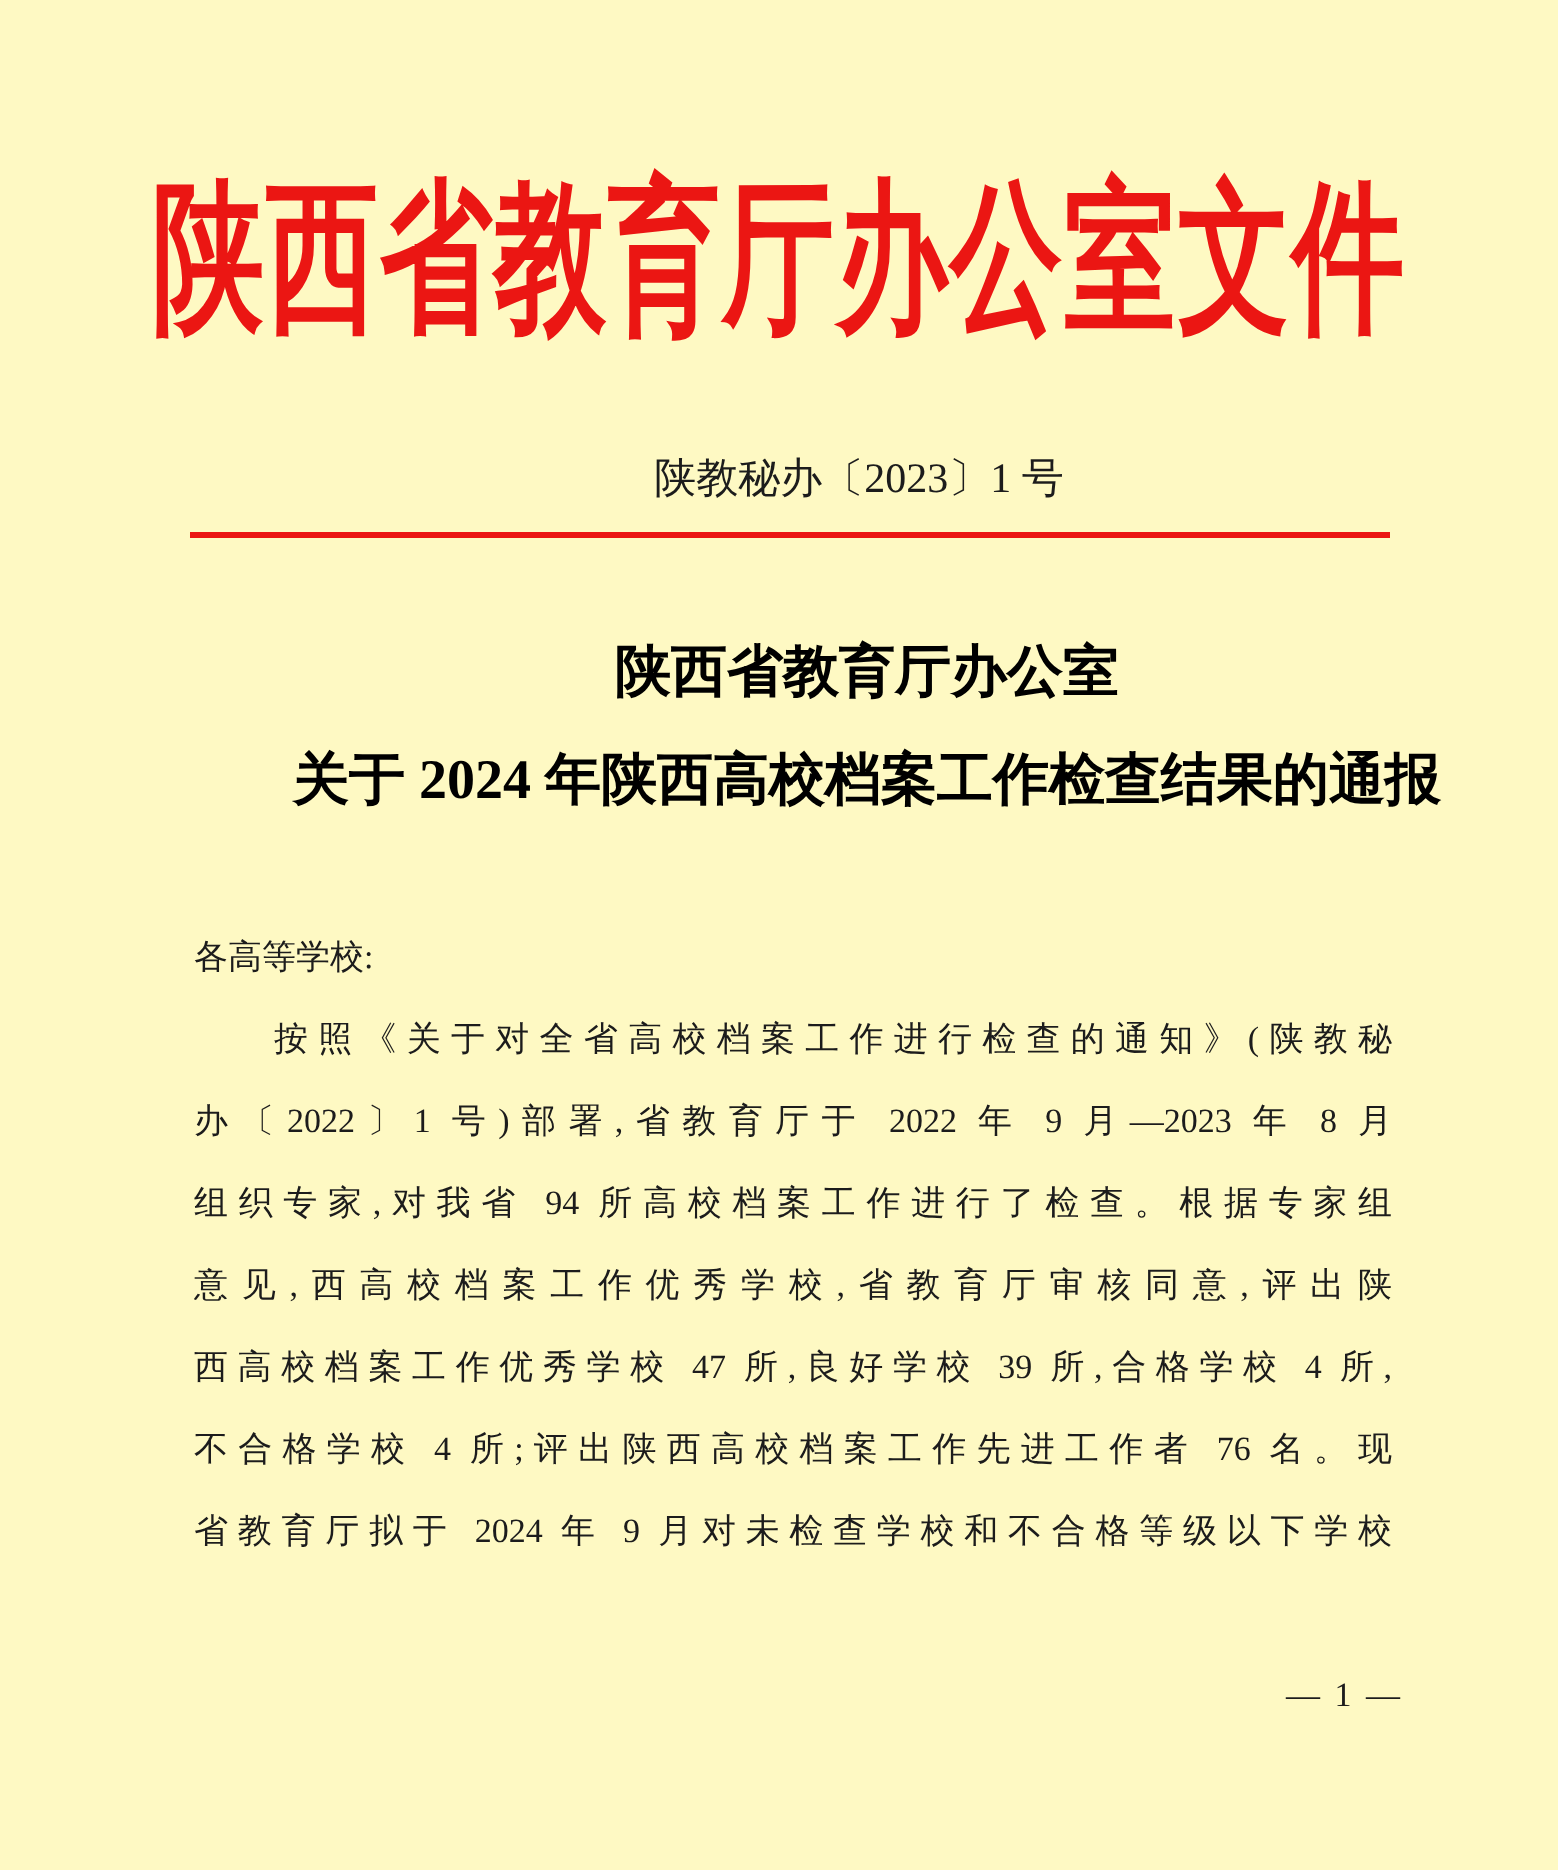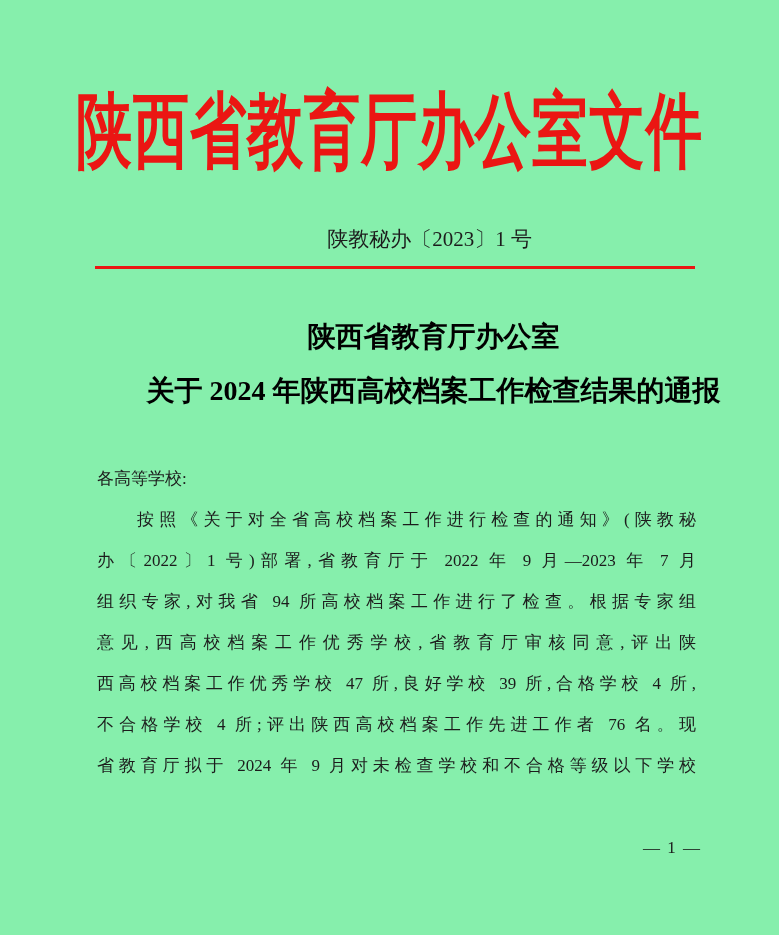--- a/index.html
+++ b/index.html
@@ -1,20 +1,20 @@
 <!DOCTYPE html>
 <html style="--accent-red: #eb1613; --text-color: #1c1c1c;"><head>
 <meta charset="utf-8">
 <style>
   html, body { margin: 0; padding: 0; background: #ffffff; }
   .page {
     position: relative;
     width: 779px;
     height: 935px;
-    background: #86efac;
+    background: #fef9c3;
     overflow: hidden;
     font-family: "Liberation Serif", "DejaVu Serif", serif;
     color: var(--text-color, #1c1c1c);
   }
   .banner {
     position: absolute;
     top: 88px; left: 0; width: 100%;
     text-align: center;
     white-space: nowrap;
   }
@@ -100,21 +100,21 @@
   <div class="doc-title">
     <div class="title-line">陕西省教育厅办公室</div>
     <div class="title-line">关于 2024 年陕西高校档案工作检查结果的通报</div>
   </div>
 
   <div class="body-block">
     <div class="salutation">各高等学校:</div>
     <div>
 
     <div class="body-line">按照《关于对全省高校档案工作进行检查的通知》(陕教秘</div>
-        <div class="body-line">办〔2022〕1 号)部署,省教育厅于 2022 年 9 月—2023 年 7 月</div>
+        <div class="body-line">办〔2022〕1 号)部署,省教育厅于 2022 年 9 月—2023 年 8 月</div>
         <div class="body-line">组织专家,对我省 94 所高校档案工作进行了检查。根据专家组</div>
         <div class="body-line">意见,西高校档案工作优秀学校,省教育厅审核同意,评出陕</div>
         <div class="body-line">西高校档案工作优秀学校 47 所,良好学校 39 所,合格学校 4 所,</div>
         <div class="body-line">不合格学校 4 所;评出陕西高校档案工作先进工作者 76 名。现</div>
         <div class="body-line">省教育厅拟于 2024 年 9 月对未检查学校和不合格等级以下学校</div>
       </div>
   </div>
 
   <div class="page-number">— 1 —</div>
 

